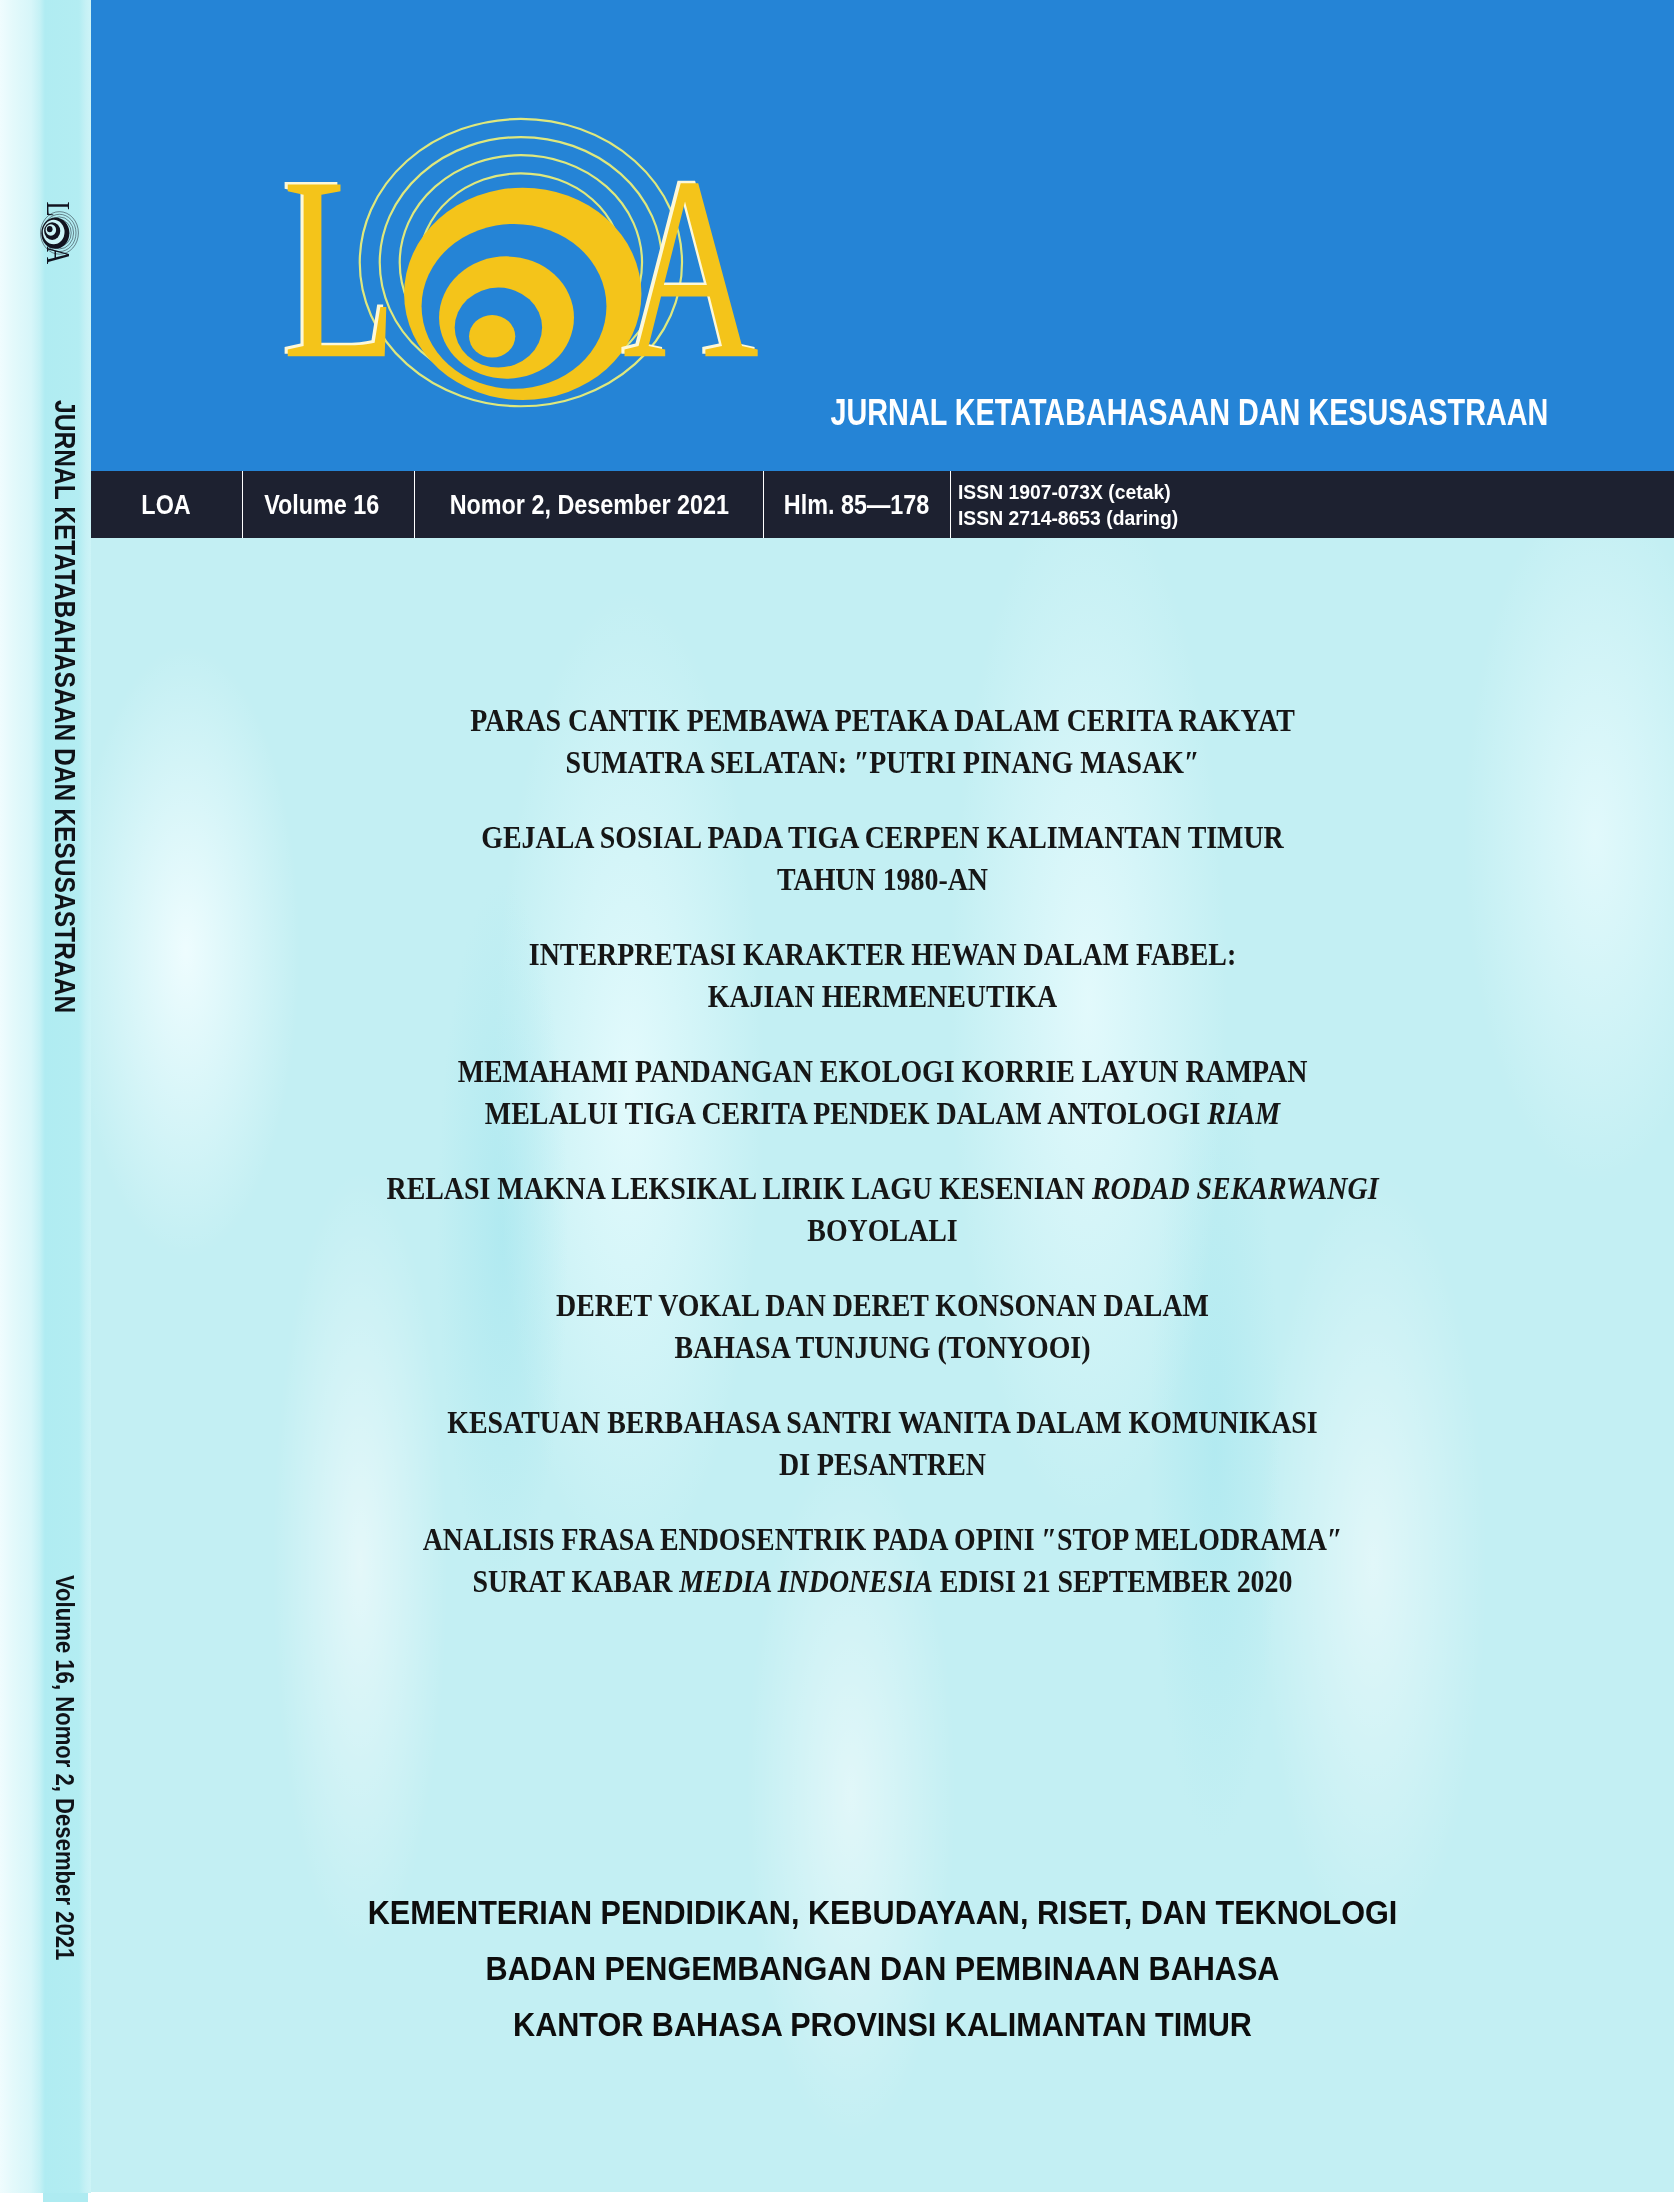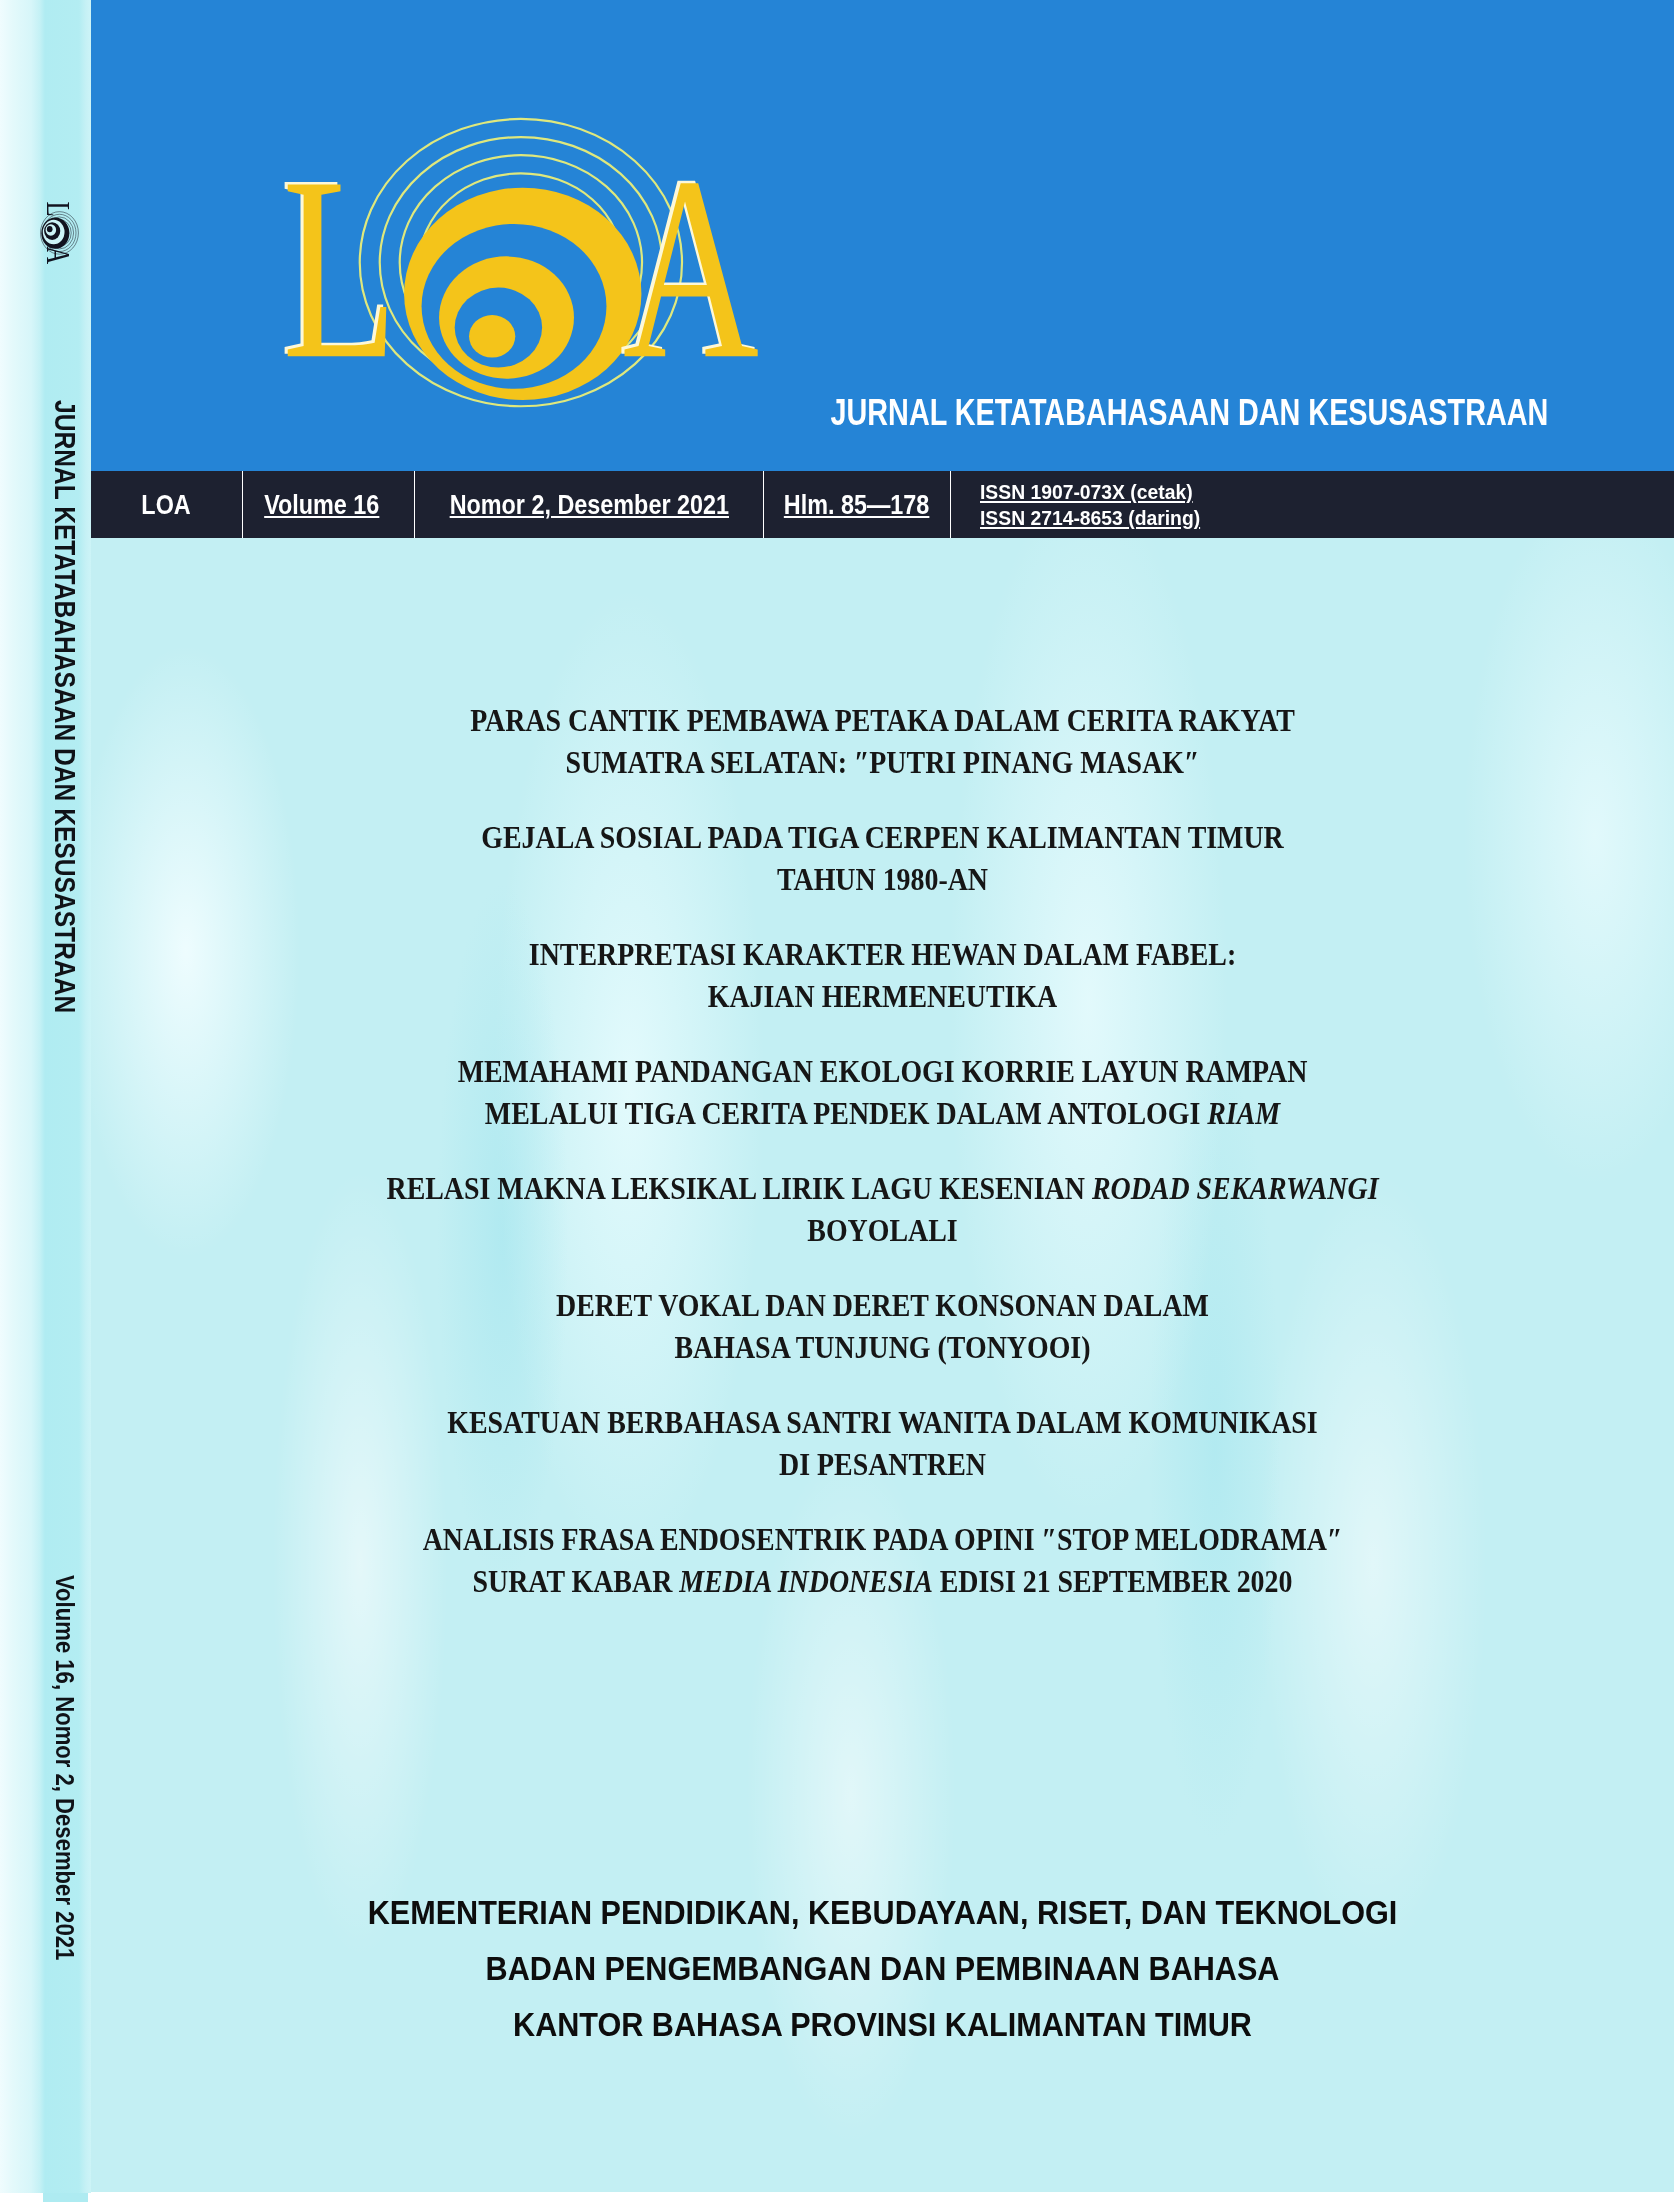--- a/index.html
+++ b/index.html
@@ -25,25 +25,25 @@
   .header{position:absolute;left:0;top:0;width:100%;height:471px;background:#2584d6;}
   .logo{position:absolute;left:188px;top:69px;width:500px;height:356px;}
   .journal-title{position:absolute;right:126px;top:394px;color:#ffffff;font-weight:bold;
     font-size:36px;line-height:38px;white-space:nowrap;transform:scaleX(0.8);
     transform-origin:100% 50%;}
 
   
   .info-bar{position:absolute;left:0;top:471px;width:100%;height:68px;background:#1d2130;
     display:flex;align-items:stretch;color:#ffffff;}
   .bar-cell{display:flex;align-items:center;justify-content:center;height:100%;box-sizing:border-box;}
-  .bar-cell + .bar-cell{border-left:1.9px solid #ffffff;text-decoration:underline;}
+  .bar-cell + .bar-cell{border-left:1.9px solid #ffffff;}
   .bar-cell .cond{display:inline-block;transform:scaleX(0.85);white-space:nowrap;
     font-weight:bold;font-size:27.5px;}
   .c1{width:151px;} .c2{width:158px;} .c3{width:349px;margin-left:14px;} .c4{width:187px;} .c5{width:378px;}
-  .c6{width:358px;justify-content:flex-start;padding-left:29px;}
+  .c6{width:358px;justify-content:flex-start;padding-left:7px;}
   .issn-lines{font-weight:bold;font-size:21px;line-height:26px;transform:scaleX(0.92);
     transform-origin:0 50%;white-space:nowrap;}
 
   
   .body-area{position:absolute;left:0;top:538px;width:100%;height:1654px;
     background-color:#c3eff3;
     background-image:
       radial-gradient(ellipse 163px 438px at 6% 25%, rgba(240,253,255,.95), rgba(240,253,255,0) 70%),
       radial-gradient(ellipse 125px 563px at 17% 62%, rgba(255,255,255,.55), rgba(255,255,255,0) 70%),
       radial-gradient(ellipse 94px 500px at 26% 42%, rgba(158,228,238,.5), rgba(158,228,238,0) 70%),

